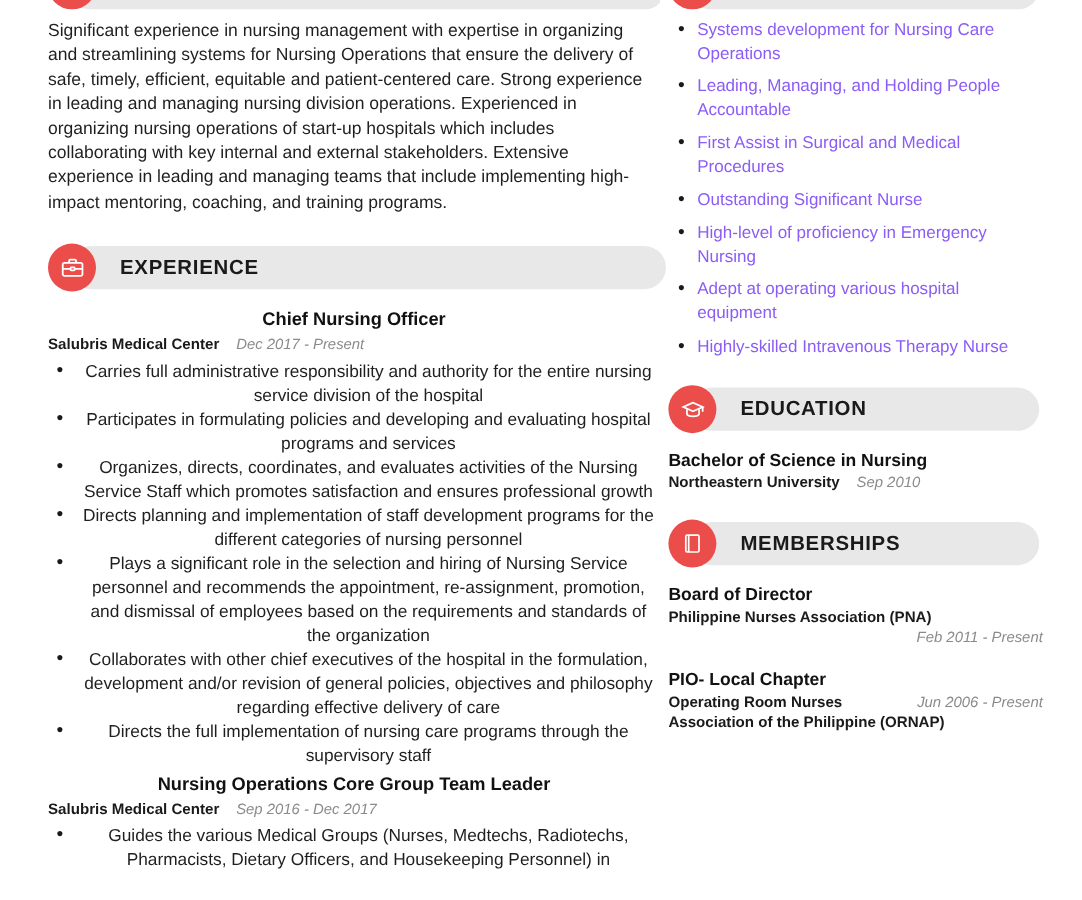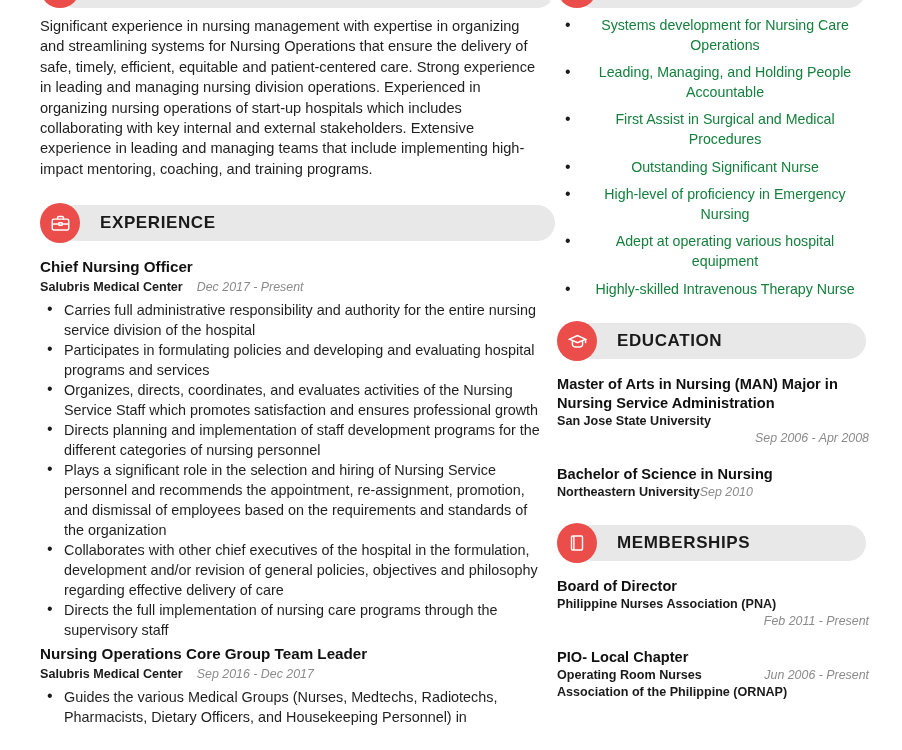--- a/index.html
+++ b/index.html
@@ -94,21 +94,21 @@
 
   
   .summary {
     font-size: 14.6px;
     line-height: 20.4px;
     color: #1f1f1f;
     padding-right: 14px;
   }
 
   
-  .entry { margin-top: 4px; }
+  .entry { margin-top: 4px; text-align: center; }
   .entry:first-of-type { margin-top: 0; }
 
   .entry-title {
     font-size: 15.2px;
     font-weight: bold;
     color: #111;
     line-height: 20px;
   }
   .entry-sub-row {
     display: flex;
@@ -154,23 +154,22 @@
 
   
   ul.skills {
     list-style: none;
   }
   ul.skills > li {
     position: relative;
     padding-left: 24px;
     font-size: 14.2px;
     line-height: 19.6px;
-    color: #15803d;
+    color: #8b5cf6;
     margin-bottom: 8px;
-    text-align: center;
   }
   ul.skills > li::before {
     content: "\2022";
     position: absolute;
     left: 8px;
     top: -1px;
     font-size: 16px;
     color: #1a1a1a;
   }
 
@@ -191,20 +190,21 @@
   .r-entry-date {
     font-size: 12.4px;
     font-style: italic;
     color: #8b8b8b;
     line-height: 17px;
     text-align: right;
   }
   .r-inline {
     display: flex;
     align-items: baseline;
+    gap: 14px;
   }
   .r-inline .r-entry-org { white-space: nowrap; }
 
   .membership-flow {
     font-size: 12.6px;
     font-weight: bold;
     color: #1a1a1a;
     line-height: 17px;
   }
   .membership-flow .dt {
@@ -298,25 +298,20 @@
       <div class="section-badge">
         <svg width="21" height="21" viewBox="0 0 24 24" fill="none" stroke="#ffffff" stroke-width="1.7">
           <path d="M12 5.2L2.8 9.3 12 13.4l9.2-4.1z"></path>
           <path d="M6.2 11.4v4.2c0 1.5 2.6 2.7 5.8 2.7s5.8-1.2 5.8-2.7v-4.2"></path>
           <path d="M21.2 9.3v4.6"></path>
         </svg>
       </div>
       <div class="section-title">EDUCATION</div>
     </div>
 
-    <div class="r-entry">
-      <div class="r-entry-title">Master of Arts in Nursing (MAN) Major in Nursing Service Administration</div>
-      <div class="r-entry-org">San Jose State University</div>
-      <div class="r-entry-date">Sep 2006 - Apr 2008</div>
-    </div>
 
     <div class="r-entry">
       <div class="r-entry-title">Bachelor of Science in Nursing</div>
       <div class="r-inline">
         <span class="r-entry-org">Northeastern University</span>
         <span class="r-entry-date">Sep 2010</span>
       </div>
     </div>
 
     <div class="section-head" style="margin-top:22px;">

